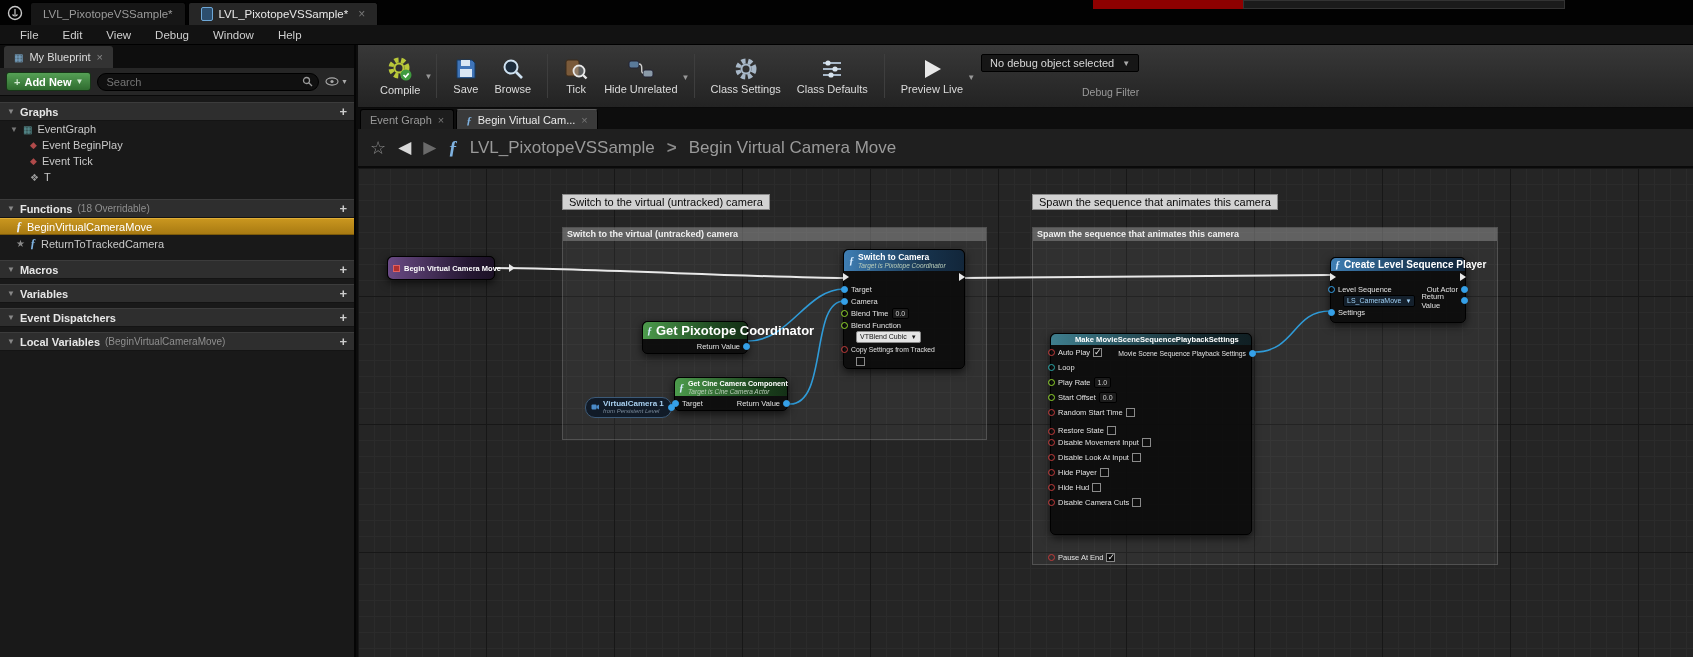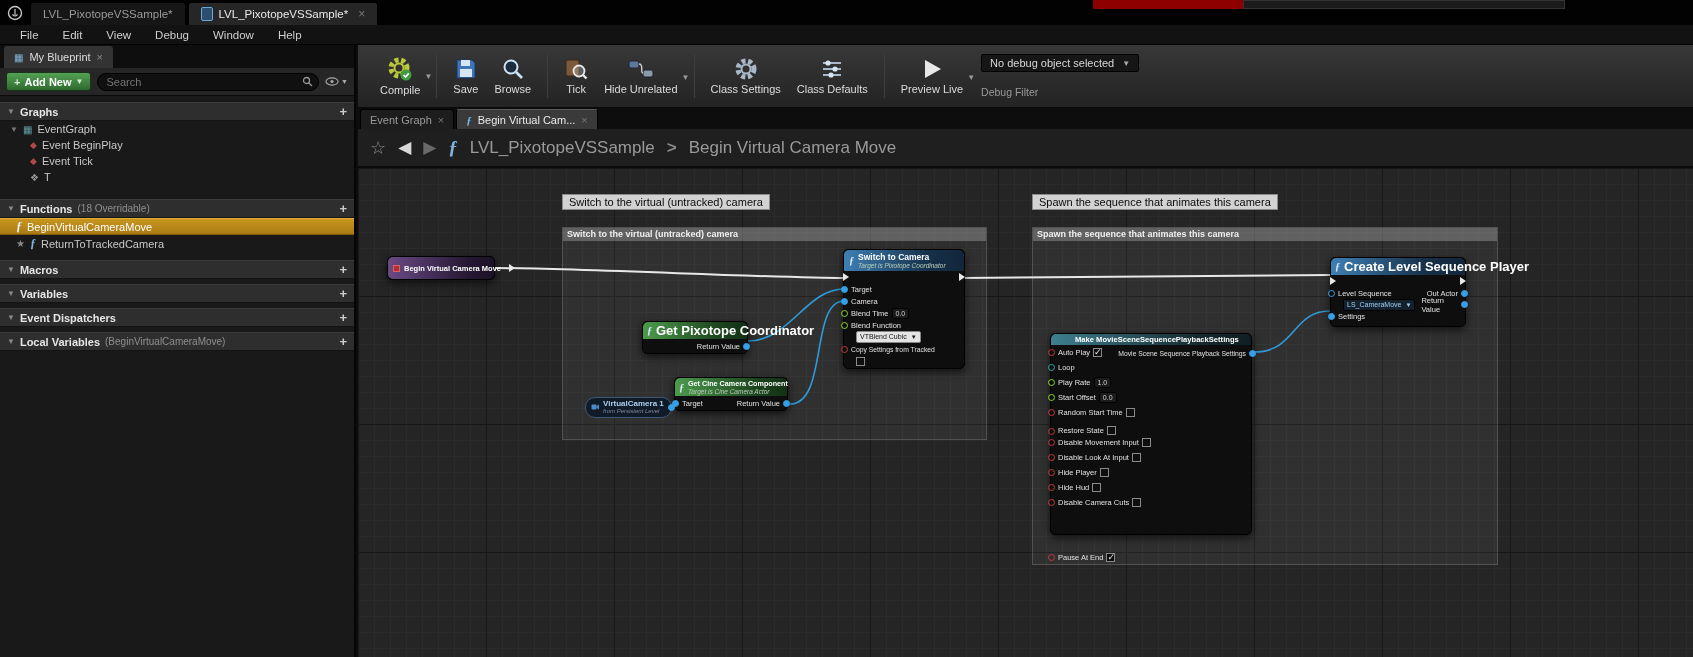--- a/index.html
+++ b/index.html
@@ -49,21 +49,21 @@
   .func-row { height:17px; display:flex; align-items:center; gap:5px; padding-left:16px; font-size:11px; color:#c8c8c8; }
   .func-row.selected { background:linear-gradient(#c9961f,#a87a12); color:#ffffff; border-top:1px solid #e0ad35; border-bottom:1px solid #7c5a0a; }
   .func-row.selected .icon-f { color:#e8f2ff; }
   
   .main { position:absolute; left:358px; top:45px; width:1335px; height:612px; }
   .toolbar { height:63px; background:linear-gradient(#383838,#232323); border-bottom:1px solid #0a0a0a; display:flex; align-items:center; padding:0 14px; }
   .tb-btn { display:flex; flex-direction:column; align-items:center; justify-content:center; gap:2px; padding:4px 8px; color:#dcdcdc; font-size:11px; position:relative; }
   .tb-btn svg { display:block; }
   .tb-caret { position:absolute; right:-4px; top:20px; color:#999; font-size:8px; }
   .tb-sep { width:1px; height:44px; background:#141414; border-right:1px solid #3e3e3e; margin:0 8px; }
-  .debug-area { display:flex; flex-direction:column; align-items:flex-start; gap:14px; margin-left:10px; }
+  .debug-area { display:flex; flex-direction:column; align-items:flex-end; gap:14px; margin-left:10px; }
   .debug-dd { background:#161616; border:1px solid #000; border-radius:2px; color:#d8d8d8; font-size:11px; padding:2px 8px; display:flex; gap:8px; align-items:center; }
   .debug-dd .caret { font-size:8px; color:#aaa; }
   .debug-caption { color:#9a9a9a; font-size:10.5px; }
   
   .doctabs { height:21px; background:#0d0d0d; display:flex; align-items:flex-end; padding-left:2px; }
   .doctab { height:20px; display:flex; align-items:center; gap:6px; padding:0 9px; font-size:11px; background:#1d1d1d; color:#9a9a9a; border:1px solid #000; border-bottom:none; border-radius:3px 3px 0 0; margin-right:2px; }
   .doctab.active { background:#3a3a3a; color:#eaeaea; border-top:1px solid #5a5a5a; }
   .doctab .close { color:#777; font-size:11px; }
   .doctab .icon-f { font-size:11px; }
   
@@ -549,21 +549,21 @@
       <div class="prow" style="height:15px;margin-top:40px;">
         <span class="pin red l"></span>
         <span>Pause At End</span>
         <span class="cb" data-checked="true"></span>
       </div>
     </div>
 
     <div class="node" style="left:972px; top:89px; width:136px;">
       <div class="nhead blue" style="padding:1px 4px;">
         <span class="icon-f">ƒ</span>
-        <span class="ntitle" style="font-size:13px">Create Level Sequence Player</span>
+        <span class="ntitle" style="font-size:10px">Create Level Sequence Player</span>
       </div>
       <div class="prow">
         <span class="execpin in"></span>
         <span class="sp"></span>
         <span class="execpin out"></span>
       </div>
       <div class="prow">
         <span class="pin blue l"></span>
         <span>Level Sequence</span>
         <span class="sp"></span>

